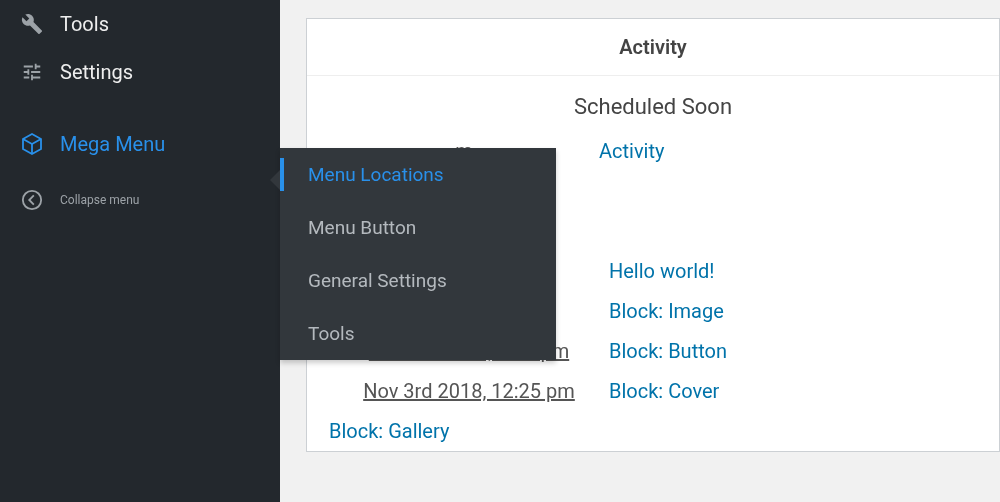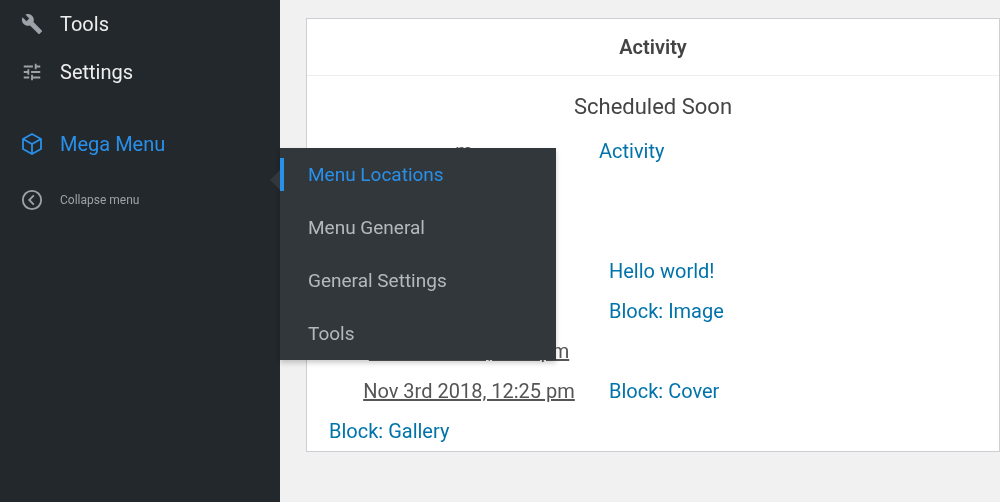--- a/index.html
+++ b/index.html
@@ -202,21 +202,21 @@
     </span>
     <span>Collapse menu</span>
   </div>
 </div>
 
 <div class="flyout">
   <div class="flyout-item active">
     <span>Menu Locations</span>
   </div>
   <div class="flyout-item">
-    <span>Menu General</span>
+    <span>Menu Button</span>
   </div>
   <div class="flyout-item">
     <span>General Settings</span>
   </div>
   <div class="flyout-item">
     <span>Tools</span>
   </div>
 </div>
 
 <div class="content">
@@ -232,20 +232,21 @@
       <div class="post-row">
         <span class="post-date"></span>
         <span class="post-link">Hello world!</span>
       </div>
       <div class="post-row">
         <span class="post-date">m</span>
         <span class="post-link">Block: Image</span>
       </div>
       <div class="post-row">
         <span class="post-date">Nov 3rd 2018, 1:20 pm</span>
+        <span class="post-link">Block: Button</span>
       </div>
       <div class="post-row">
         <span class="post-date">Nov 3rd 2018, 12:25 pm</span>
         <span class="post-link">Block: Cover</span>
       </div>
       <div class="post-row">
         <span class="post-link">Block: Gallery</span>
       </div>
     </div>
   </div>

